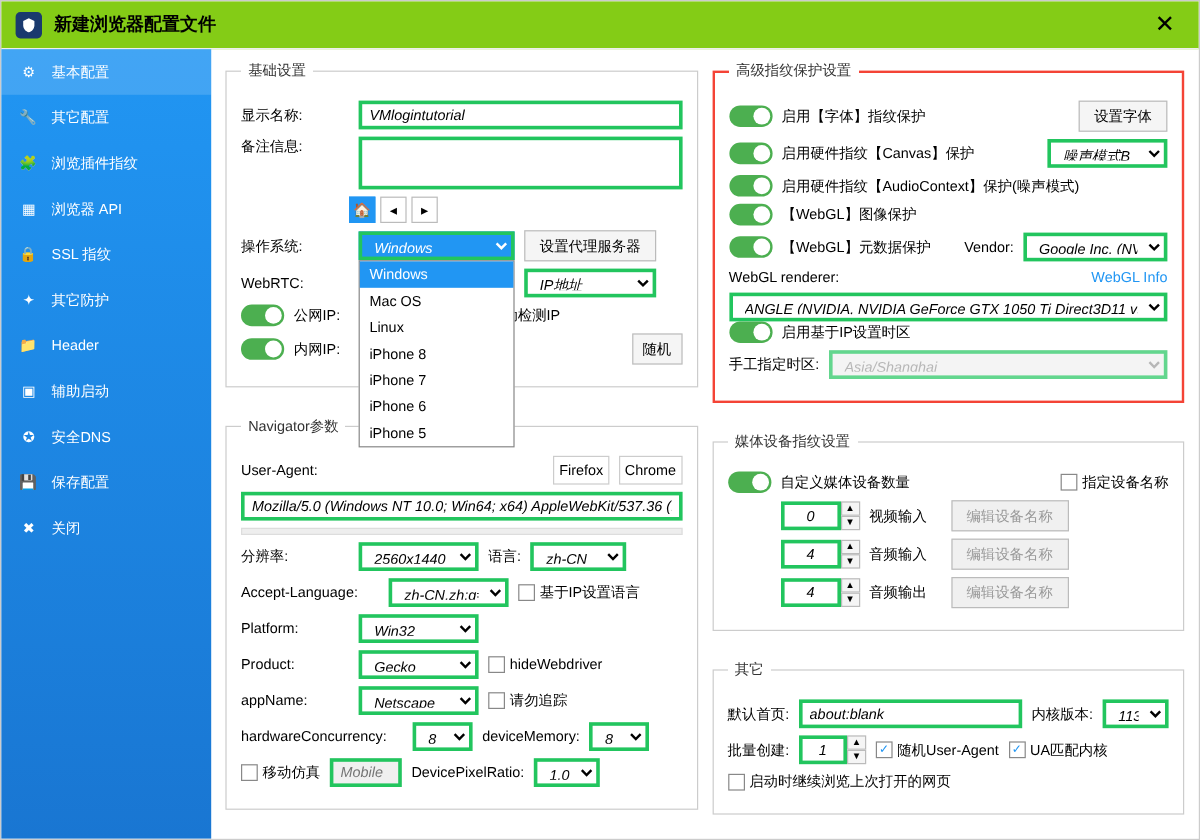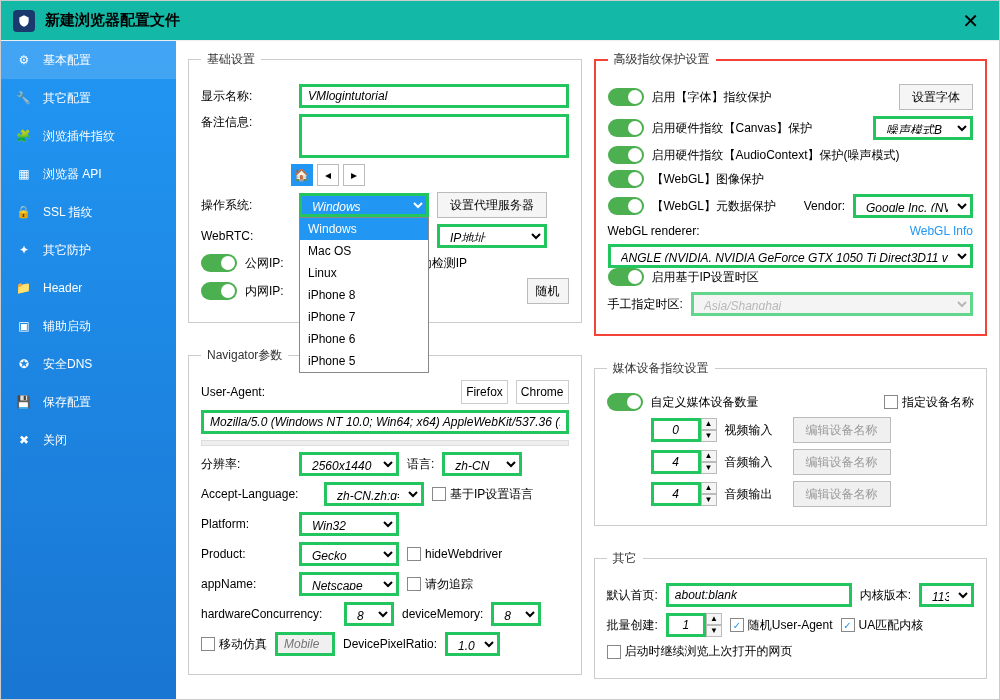--- a/index.html
+++ b/index.html
@@ -1,17 +1,17 @@
 <!DOCTYPE html>
 <html><head>
 <meta charset="utf-8">
 <style>
 * { box-sizing: border-box; margin: 0; padding: 0; font-family: "Microsoft YaHei", Arial, sans-serif; font-size: 12px; }
 body { background: #fff; width: 1000px; height: 700px; overflow: hidden; border: 1px solid #ccc; }
-.titlebar { height: 40px; display: flex; align-items: center; padding: 0 12px; background: #14b8a6; border-bottom: 1px solid #eee; }
+.titlebar { height: 40px; display: flex; align-items: center; padding: 0 12px; background: #84cc16; border-bottom: 1px solid #eee; }
 .titlebar .logo { width: 22px; height: 22px; background: #1a3a6e; border-radius: 4px; margin-right: 10px; display: flex; align-items: center; justify-content: center; }
 .titlebar .logo svg { fill: #fff; }
 .titlebar .title { font-size: 15px; font-weight: bold; flex: 1; }
 .titlebar .close { font-size: 20px; cursor: pointer; padding: 4px 8px; }
 .main { display: flex; height: 658px; }
 .sidebar { width: 175px; background: linear-gradient(#2196F3, #1976D2); color: #fff; }
 .sidebar .item { display: flex; align-items: center; padding: 10px 14px; cursor: pointer; font-size: 13px; }
 .sidebar .item.active { background: rgba(255,255,255,0.15); }
 .sidebar .item .ic { width: 18px; height: 18px; margin-right: 10px; display: flex; align-items: center; justify-content: center; }
 .content { flex: 1; padding: 10px 12px; overflow: auto; display: flex; gap: 12px; }

